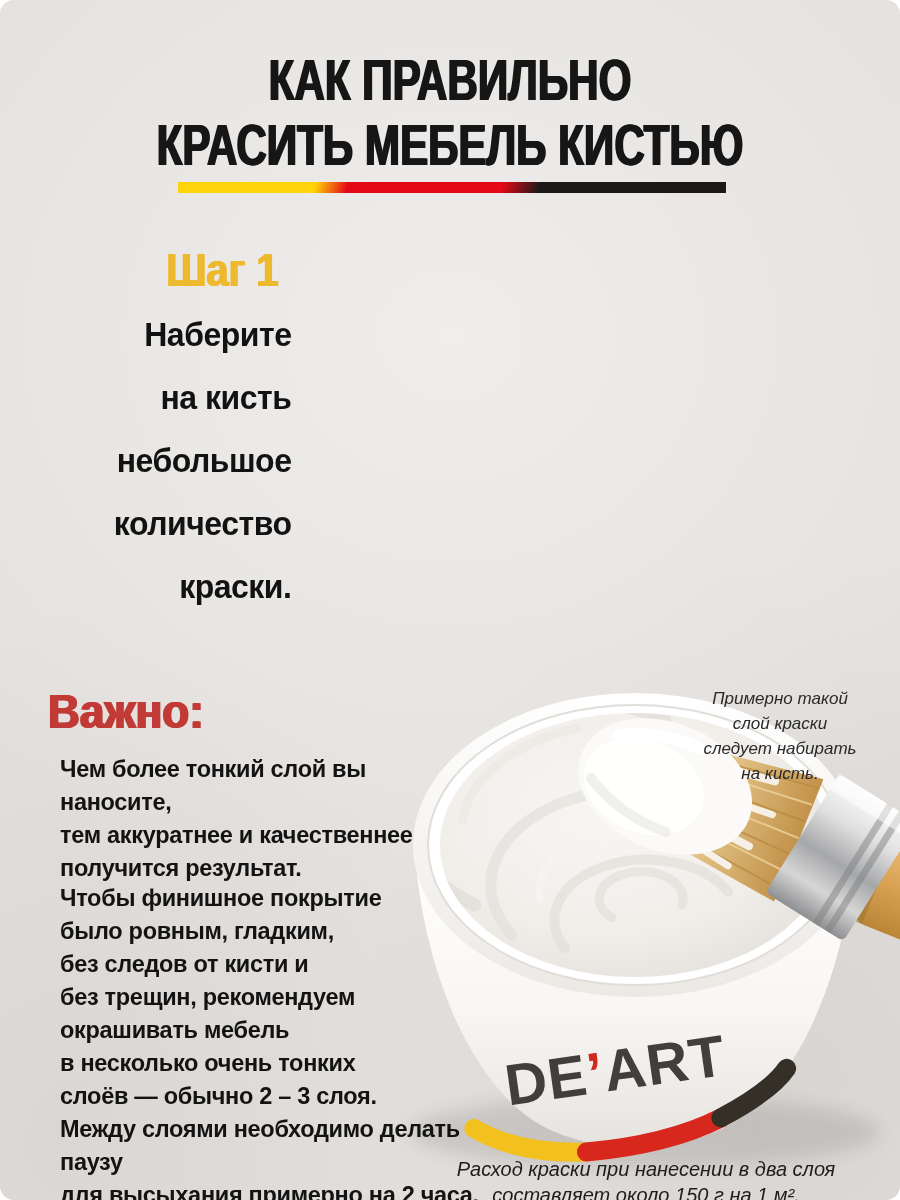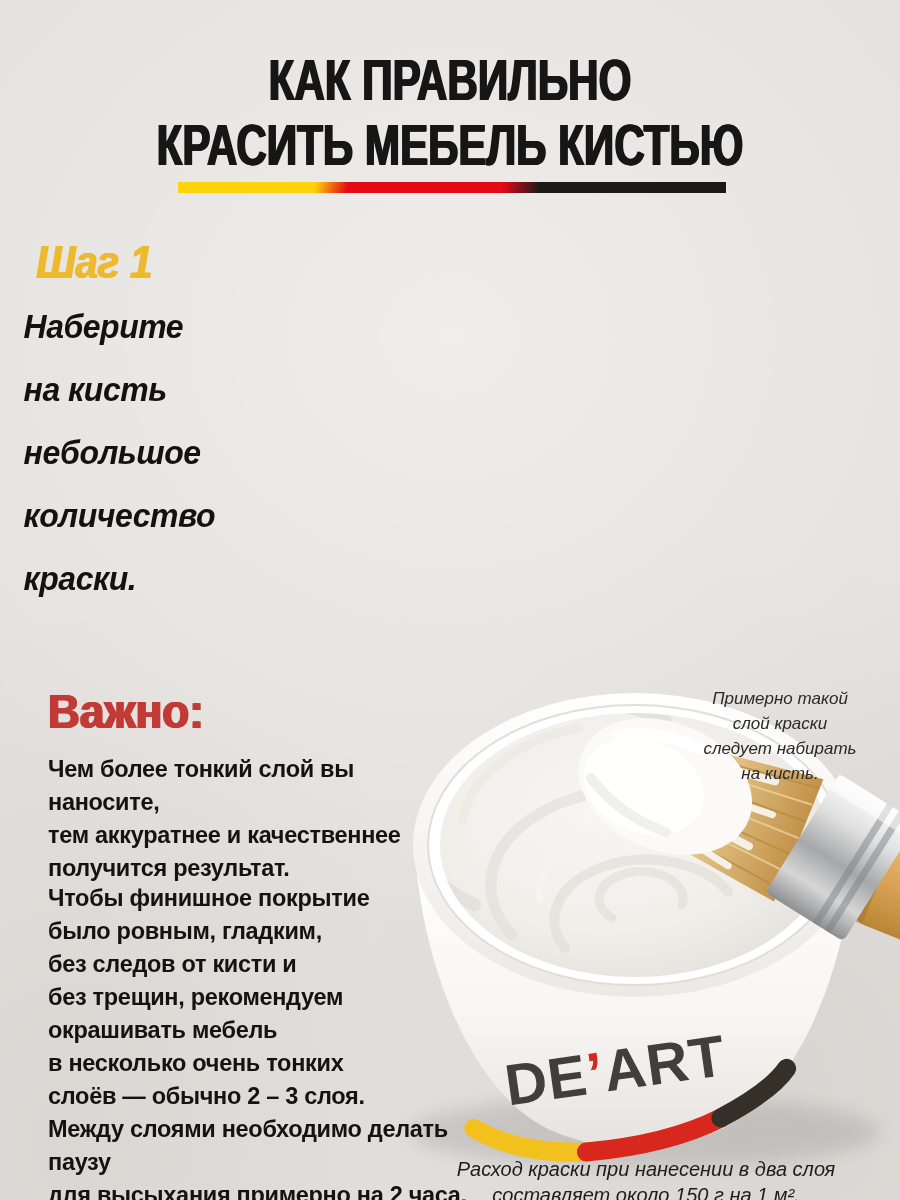--- a/index.html
+++ b/index.html
@@ -8,40 +8,41 @@
     font-family:"Liberation Sans","DejaVu Sans",sans-serif;
     -webkit-font-smoothing:antialiased;
   }
   .poster{
     position:relative;width:900px;height:1200px;overflow:hidden;
     background:
       radial-gradient(120% 80% at 50% 28%, rgba(255,255,255,.45), rgba(255,255,255,0) 62%),
       radial-gradient(90% 80% at 88% 90%, rgba(80,70,60,.07), rgba(0,0,0,0) 55%),
       radial-gradient(90% 90% at 8% 95%, rgba(80,70,60,.06), rgba(0,0,0,0) 50%),
       #E3E0DD;
+    border-radius: 14px;
   }
   
   .title{position:absolute;top:48px;left:0;width:900px;text-align:center;}
   .title-text{
     transform:scaleX(.74);transform-origin:50% 0;
     color:#161616;font-weight:700;font-size:57px;line-height:65px;
     letter-spacing:0px;
     text-shadow:1.2px 0 0 #161616,-1.2px 0 0 #161616;
     white-space:nowrap;
   }
   .tricolor{
     position:absolute;left:178px;top:134px;width:548px;height:11px;
     background:linear-gradient(104deg,
       #FFD40A 0%, #FFD40A 25%,
       #E30916 31%, #E30916 59%,
       #1C1A19 66%, #1C1A19 100%);
   }
   
   .steps{position:absolute;top:236px;left:0;width:900px;height:400px;}
-  .step{position:absolute;top:0;text-align:left;font-style:italic;}
+  .step{position:absolute;top:8px;text-align:right;}
   .step-1{left:15px;width:285px;}
   .step-2{left:295px;width:310px;}
   .step-3{left:605px;width:295px;}
   .step-label{
     color:#EDB92D;font-weight:700;font-size:47px;line-height:52px;
     transform:scaleX(.85);transform-origin:50% 50%;
     text-shadow:1px 0 0 #EDB92D,-1px 0 0 #EDB92D;
   }
   .step-text{
     color:#121212;font-weight:700;font-size:34px;letter-spacing:-.5px;
@@ -51,21 +52,21 @@
   .step-1 .step-text{line-height:63px;margin-top:7px;}
   .step-2 .step-text,.step-3 .step-text{line-height:49px;margin-top:0px;}
   
   .important-label{
     position:absolute;left:48px;top:684px;
     color:#C23A35;font-weight:700;font-size:49px;line-height:54px;
     transform:scaleX(.9);transform-origin:0 0;
     text-shadow:1.2px 0 0 #C23A35,-1.2px 0 0 #C23A35;
   }
   .important-para{
-    position:absolute;left:48px;margin:0;
+    position:absolute;left:60px;margin:0;
     color:#131313;font-weight:700;font-size:23.5px;letter-spacing:-.3px;
     line-height:33px;white-space:pre-line;z-index:3;
   }
   .para1{top:753px;width:420px;}
   .para2{top:882px;width:460px;}
   
   .can{position:absolute;left:390px;top:660px;width:510px;height:540px;z-index:1;}
   .brush-note{
     position:absolute;right:30px;top:686px;width:180px;z-index:2;
     text-align:center;font-style:italic;color:#2a2a2a;

